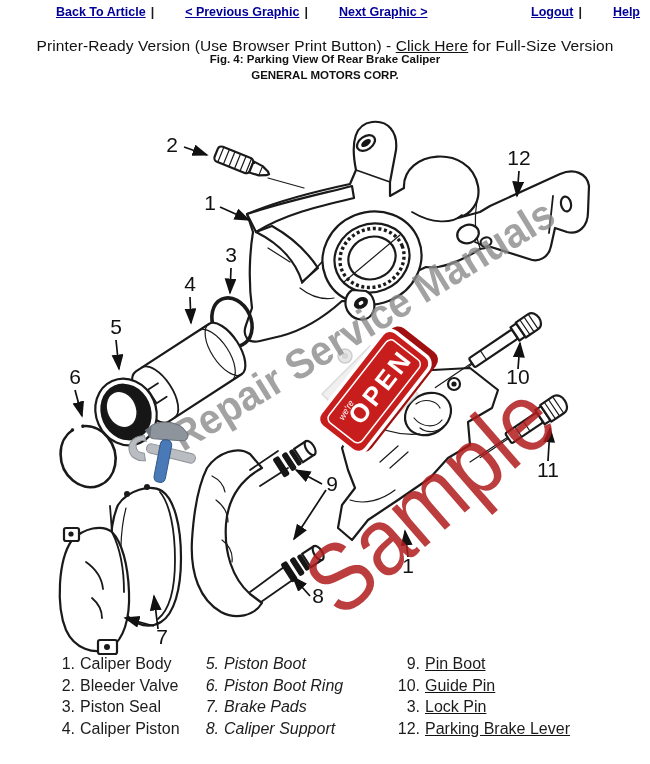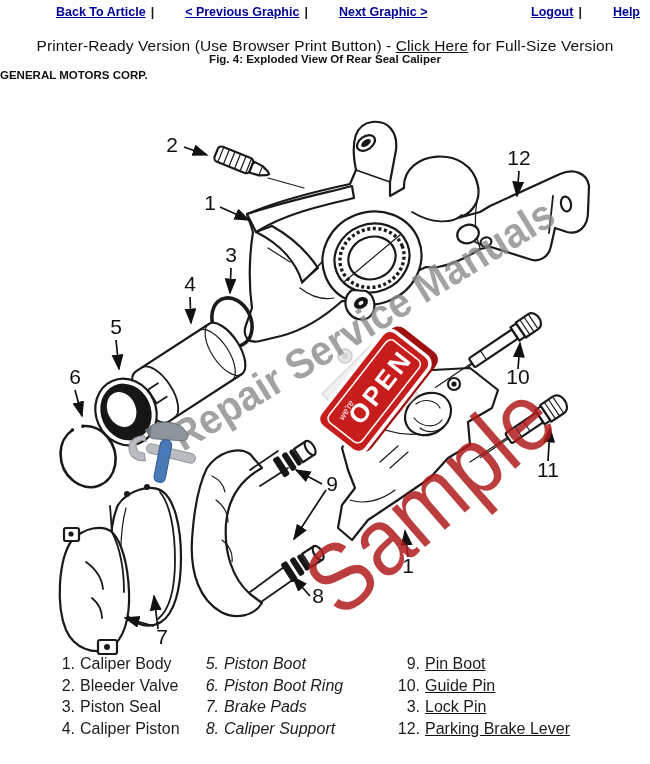--- a/index.html
+++ b/index.html
@@ -8,21 +8,21 @@
   
   .nav{position:absolute;top:5px;left:30px;right:10px;display:flex;justify-content:space-between;
        font-size:12.5px;font-weight:bold;}
   .nav a{color:#000099;text-decoration:underline;cursor:pointer;padding-left:26px;}
   .sep{color:#1a1a1a;margin:0 5px;font-weight:bold;}
   
   .titlebar{position:absolute;top:29px;left:0;width:650px;text-align:center;font-size:15.5px;
             color:#121212;letter-spacing:0.1px;margin-top:8px;}
   .titlebar .clickhere{color:#121212;text-decoration:underline;cursor:pointer;}
   .figcap{position:absolute;top:53px;left:0;width:650px;text-align:center;font-size:11.5px;font-weight:bold;}
-  .mfr{position:absolute;top:69px;left:0;width:650px;text-align:left;font-size:11.5px;font-weight:bold;}
+  .mfr{position:absolute;top:69px;left:0;width:650px;text-align:center;font-size:11.5px;font-weight:bold;}
   
   .lcol{position:absolute;top:655px;}
   .lcol1{left:43px;margin-left:16px;} .lcol2{left:203px;font-style:italic;} .lcol3{left:396px;text-decoration:underline;}
   .lrow{height:21.5px;font-size:16px;color:#1c1c1c;white-space:nowrap;}
   .lnum{display:inline-block;text-align:right;margin-right:5px;}
   .lcol1 .lnum,.lcol2 .lnum{width:16px;}
   .lcol3 .lnum{width:24px;}
   .code{position:absolute;left:44px;top:739px;font-size:12.5px;color:#2d2d2d;letter-spacing:0.4px;margin-top:41px;}
   
   svg{position:absolute;left:0;top:0;}
@@ -272,21 +272,21 @@
     </span>
     <span>
       <a>Logout</a><span class="sep">|</span><a>Help</a>
     </span>
   </div>
 
   <div class="titlebar">
     <span>Printer-Ready Version (Use Browser Print Button) - </span><a class="clickhere">Click Here</a><span> for Full-Size Version</span>
   </div>
 
-  <div class="figcap">Fig. 4: Exploded View Of Rear Seal Caliper</div>
+  <div class="figcap">Fig. 4: Parking View Of Rear Brake Caliper</div>
   <div class="mfr">GENERAL MOTORS CORP.</div>
 
   <div class="lcol lcol1">
     <div class="lrow"><span class="lnum">1.</span><span>Caliper Body</span></div>
     <div class="lrow"><span class="lnum">2.</span><span>Bleeder Valve</span></div>
     <div class="lrow"><span class="lnum">3.</span><span>Piston Seal</span></div>
     <div class="lrow"><span class="lnum">4.</span><span>Caliper Piston</span></div>
   </div>
   <div class="lcol lcol2">
     <div class="lrow"><span class="lnum">5.</span><span>Piston Boot</span></div>

